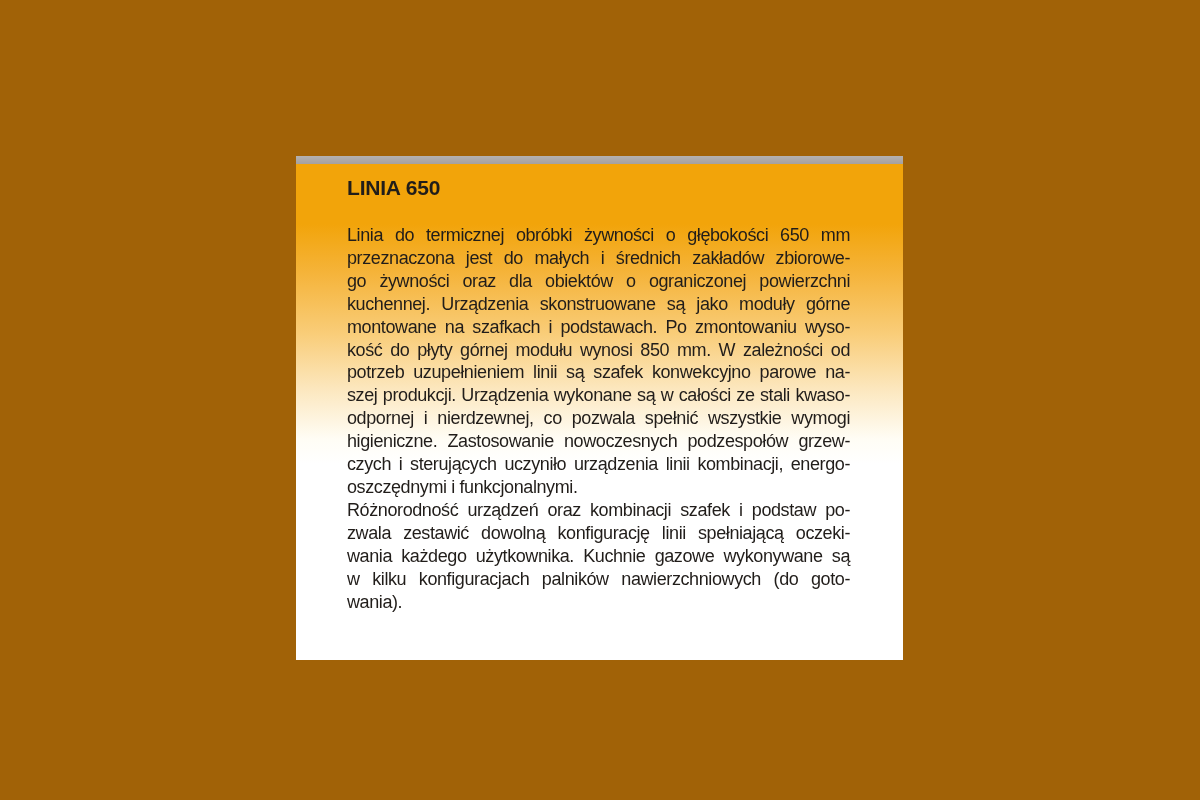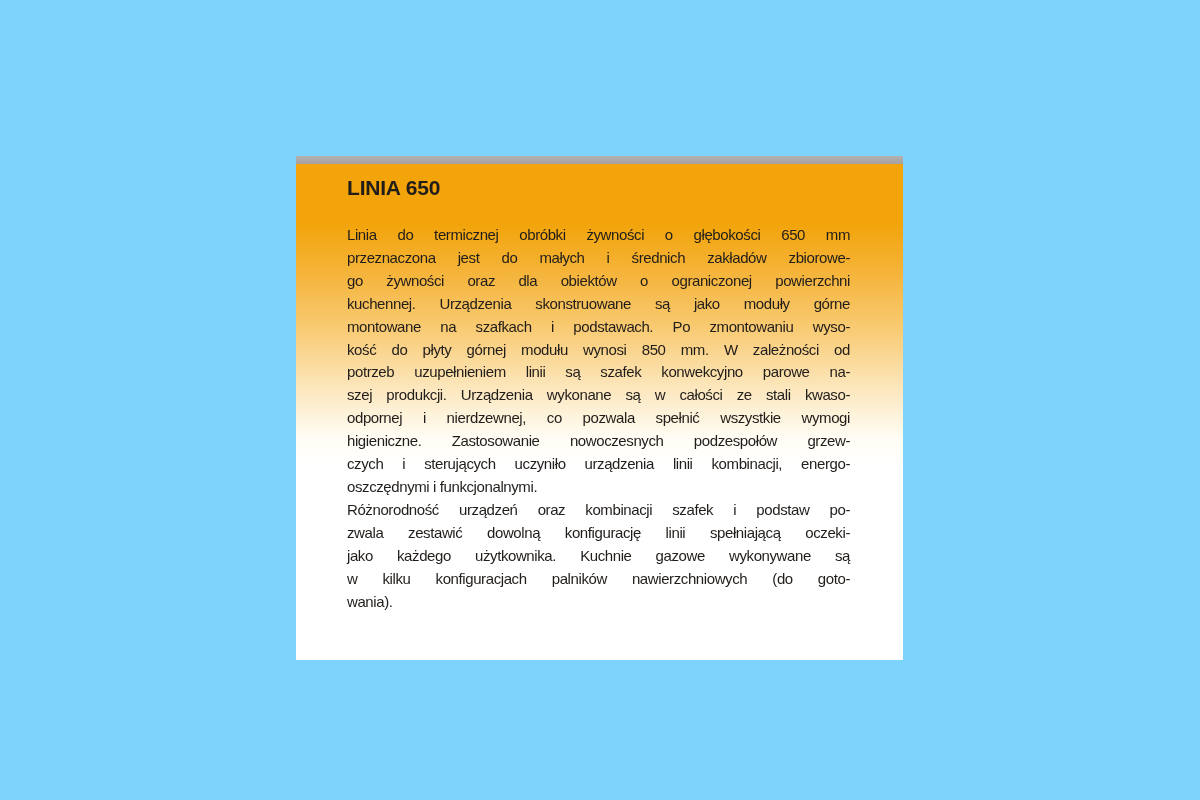--- a/index.html
+++ b/index.html
@@ -3,21 +3,21 @@
 <meta charset="utf-8">
 <style>
   html, body {
     margin: 0;
     padding: 0;
   }
   .page {
     position: relative;
     width: 1200px;
     height: 800px;
-    background: #7dd3fc;
+    background: #a16207;
     overflow: hidden;
     font-family: "Liberation Sans", sans-serif;
   }
   .content-block {
     position: absolute;
     left: 296px;
     top: 156px;
     width: 607px;
     height: 504px;
   }
@@ -55,21 +55,21 @@
     letter-spacing: -0.2px;
     color: #211d1a;
     line-height: 24px;
   }
   .body-text {
     position: absolute;
     left: 51px;
     top: 68px;
     width: 503px;
     color: #211d1a;
-    font-size: 15px;
+    font-size: 18px;
     letter-spacing: -0.4px;
     line-height: 22.9px;
   }
   .line {
     text-align: justify;
     text-align-last: justify;
     white-space: normal;
   }
   .line.para-end {
     text-align: center;
@@ -92,18 +92,18 @@
         <div class="line">montowane na szafkach i podstawach.  Po zmontowaniu wyso-</div>
         <div class="line">kość do płyty górnej modułu wynosi 850 mm. W zależności od</div>
         <div class="line">potrzeb uzupełnieniem linii są szafek konwekcyjno parowe na-</div>
         <div class="line">szej produkcji. Urządzenia wykonane są w całości ze stali kwaso-</div>
         <div class="line">odpornej i nierdzewnej, co pozwala spełnić wszystkie wymogi</div>
         <div class="line">higieniczne. Zastosowanie nowoczesnych podzespołów grzew-</div>
         <div class="line">czych i sterujących uczyniło urządzenia linii kombinacji, energo-</div>
         <div class="line para-end">oszczędnymi i funkcjonalnymi.</div>
         <div class="line">Różnorodność urządzeń oraz kombinacji szafek i podstaw  po-</div>
         <div class="line">zwala zestawić dowolną konfigurację linii spełniającą oczeki-</div>
-        <div class="line">jako każdego użytkownika. Kuchnie gazowe wykonywane są</div>
+        <div class="line">wania każdego użytkownika. Kuchnie gazowe wykonywane są</div>
         <div class="line">w kilku konfiguracjach palników nawierzchniowych (do goto-</div>
         <div class="line para-end">wania).</div>
       </div>
   </div>
 </div>
 
 </body></html>

